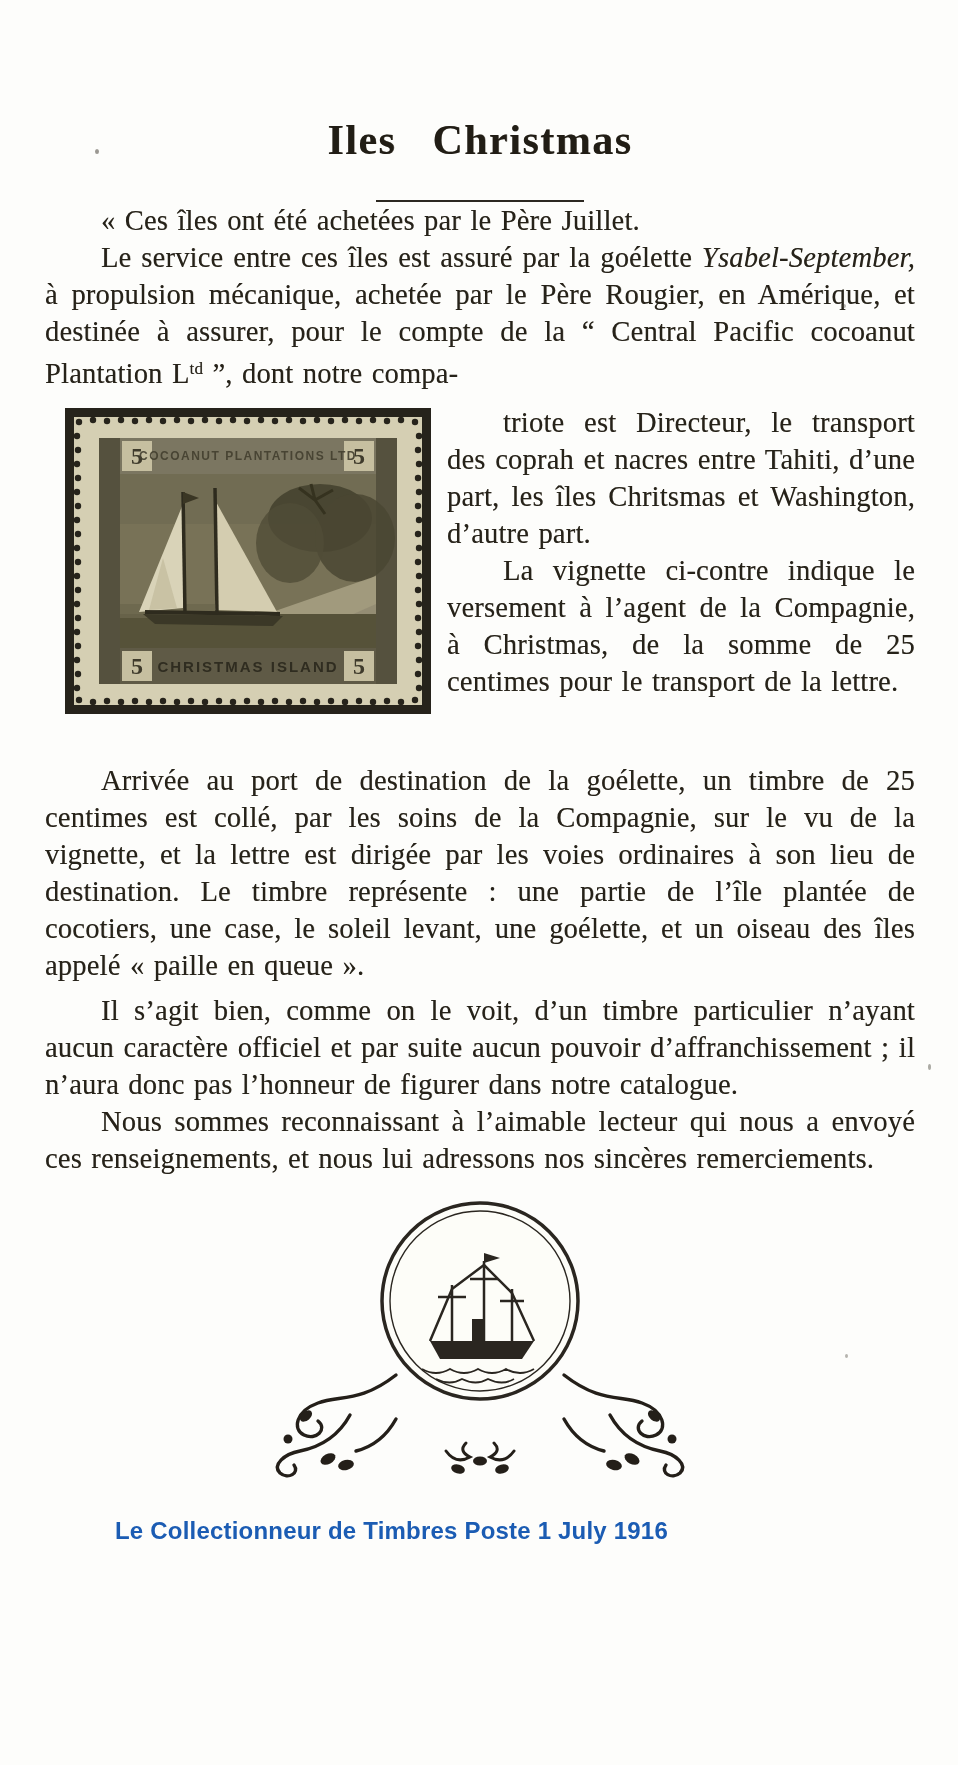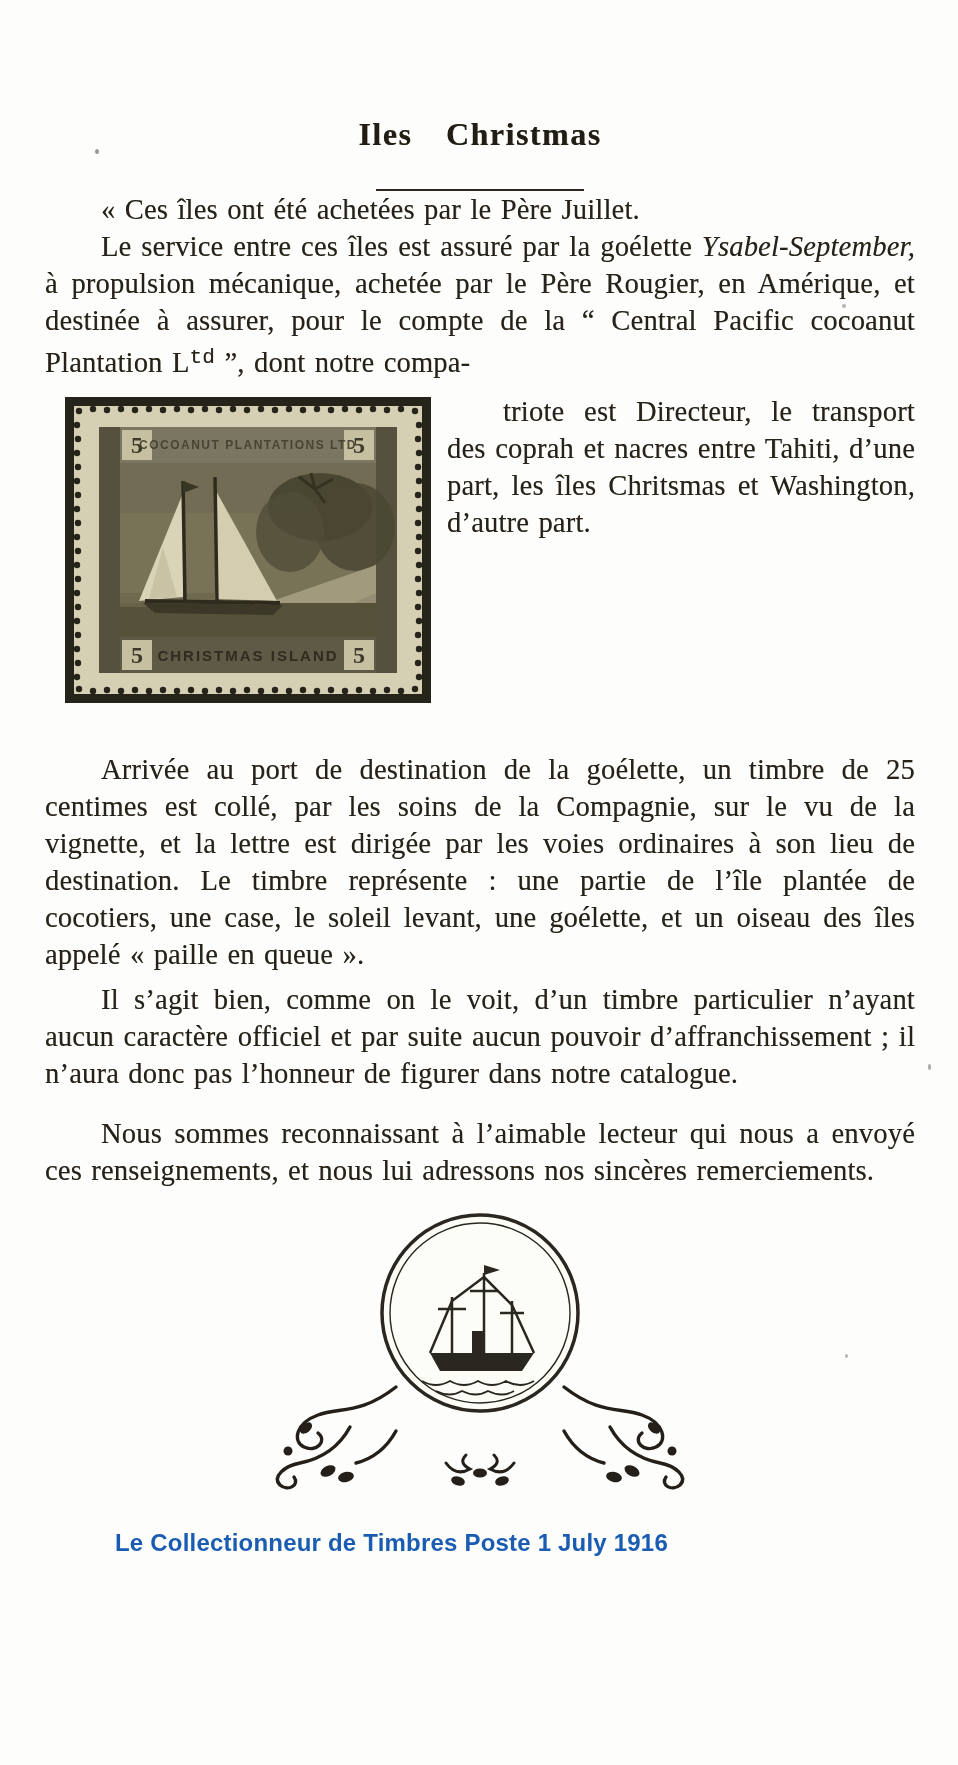--- a/index.html
+++ b/index.html
@@ -22,21 +22,21 @@
   }
   .speck { position: absolute; background: #4a463c; border-radius: 50%; opacity: .55; }
   .speck.s1 { left: 95px;  top: 33px;   width: 4px; height: 5px; }
   .speck.s2 { left: 842px; top: 188px;  width: 4px; height: 4px; opacity:.4;}
   .speck.s3 { left: 928px; top: 948px;  width: 3px; height: 6px; opacity:.45;}
   .speck.s4 { left: 845px; top: 1238px; width: 3px; height: 4px; opacity:.4;}
 
   .title {
     margin: 116px 0 0 0;
     text-align: center;
-    font-size: 32px;
+    font-size: 42px;
     font-weight: bold;
     letter-spacing: 1.5px;
     word-spacing: 24px;
     color: #211d15;
     text-shadow: 0.4px 0.4px 0 rgba(45,40,25,.55);
   }
   .title-divider {
     width: 208px;
     margin: 36px auto 0 auto;
     border: 0;
@@ -51,21 +51,21 @@
     text-indent: 56px;
     letter-spacing: 0.2px;
     word-spacing: 2px;
     color: #262219;
     text-shadow: 0.3px 0.3px 0 rgba(50,44,30,.45);
   }
   .mt1 { margin-top: 36px; }
   .mt2 { margin-top: 17px; }
   .no-indent { text-indent: 0; }
   .ital { font-style: italic; }
-  sup.ltd { font-size: 21px; vertical-align: 9px; font-family: Liberation Mono, monospace; }
+  sup.ltd { font-size: 17px; vertical-align: 9px; }
 
   .stamp-wrap { margin-top: 12px; }
   .stamp-figure {
     float: left;
     width: 366px;
     height: 306px;
     margin: 4px 16px 48px 20px;
   }
   .clear-left { clear: left; }
 
@@ -244,27 +244,28 @@
 
       <rect x="55" y="240" width="256" height="36" fill="#5f5a46"></rect>
       <rect x="57" y="243" width="30" height="30" fill="#c6bfa0"></rect>
       <rect x="279" y="243" width="30" height="30" fill="#c6bfa0"></rect>
       <text x="72" y="266" text-anchor="middle" font-family="Liberation Serif, serif" font-weight="bold" font-size="24" fill="#3e3a2b">5</text>
       <text x="294" y="266" text-anchor="middle" font-family="Liberation Serif, serif" font-weight="bold" font-size="24" fill="#3e3a2b">5</text>
       <text x="183" y="264" text-anchor="middle" font-family="Liberation Sans, sans-serif" font-weight="bold" font-size="15" letter-spacing="2" fill="#2f2c20">CHRISTMAS ISLAND</text>
     </svg>
 
     <p class="body-par no-indent">triote est Directeur, le transport des coprah et nacres entre Tahiti, d’une part, les îles Chritsmas et Washington, d’autre part.</p>
+    <p class="body-par mt2">La vignette ci-contre indique le versement à l’agent de la Compagnie, à Christmas, de la somme de 25 centimes pour le transport de la lettre.</p>
 
     <p class="body-par clear-left" style="margin-top:2px;">Arrivée au port de destination de la goélette, un timbre de 25 centimes est collé, par les soins de la Compagnie, sur le vu de la vignette, et la lettre est dirigée par les voies ordinaires à son lieu de destination. Le timbre représente : une partie de l’île plantée de cocotiers, une case, le soleil levant, une goélette, et un oiseau des îles appelé « paille en queue ».</p>
   </div>
 
   <p class="body-par" style="margin-top:8px;">Il s’agit bien, comme on le voit, d’un timbre particulier n’ayant aucun caractère officiel et par suite aucun pouvoir d’affranchissement ; il n’aura donc pas l’honneur de figurer dans notre catalogue.</p>
 
-  <p class="body-par" style="margin-top:23px;">Nous sommes reconnaissant à l’aimable lecteur qui nous a envoyé ces renseignements, et nous lui adressons nos sincères remerciements.</p>
+  <p class="body-par" style="">Nous sommes reconnaissant à l’aimable lecteur qui nous a envoyé ces renseignements, et nous lui adressons nos sincères remerciements.</p>
 
   <div class="vignette-block">
     <svg width="560" height="300" viewBox="0 0 560 300" xmlns="http://www.w3.org/2000/svg">
 
       <circle cx="280" cy="112" r="98" fill="#fdfdf8" stroke="#2a2620" stroke-width="3.5"></circle>
       <circle cx="280" cy="112" r="90" fill="none" stroke="#2a2620" stroke-width="1.4"></circle>
 
       <g stroke="#2a2620" fill="none" stroke-width="2.5">
         <path d="M230,152 L334,152 L322,170 L240,170 Z" fill="#2a2620" stroke="none"></path>
         <line x1="252" y1="96" x2="252" y2="152"></line>

